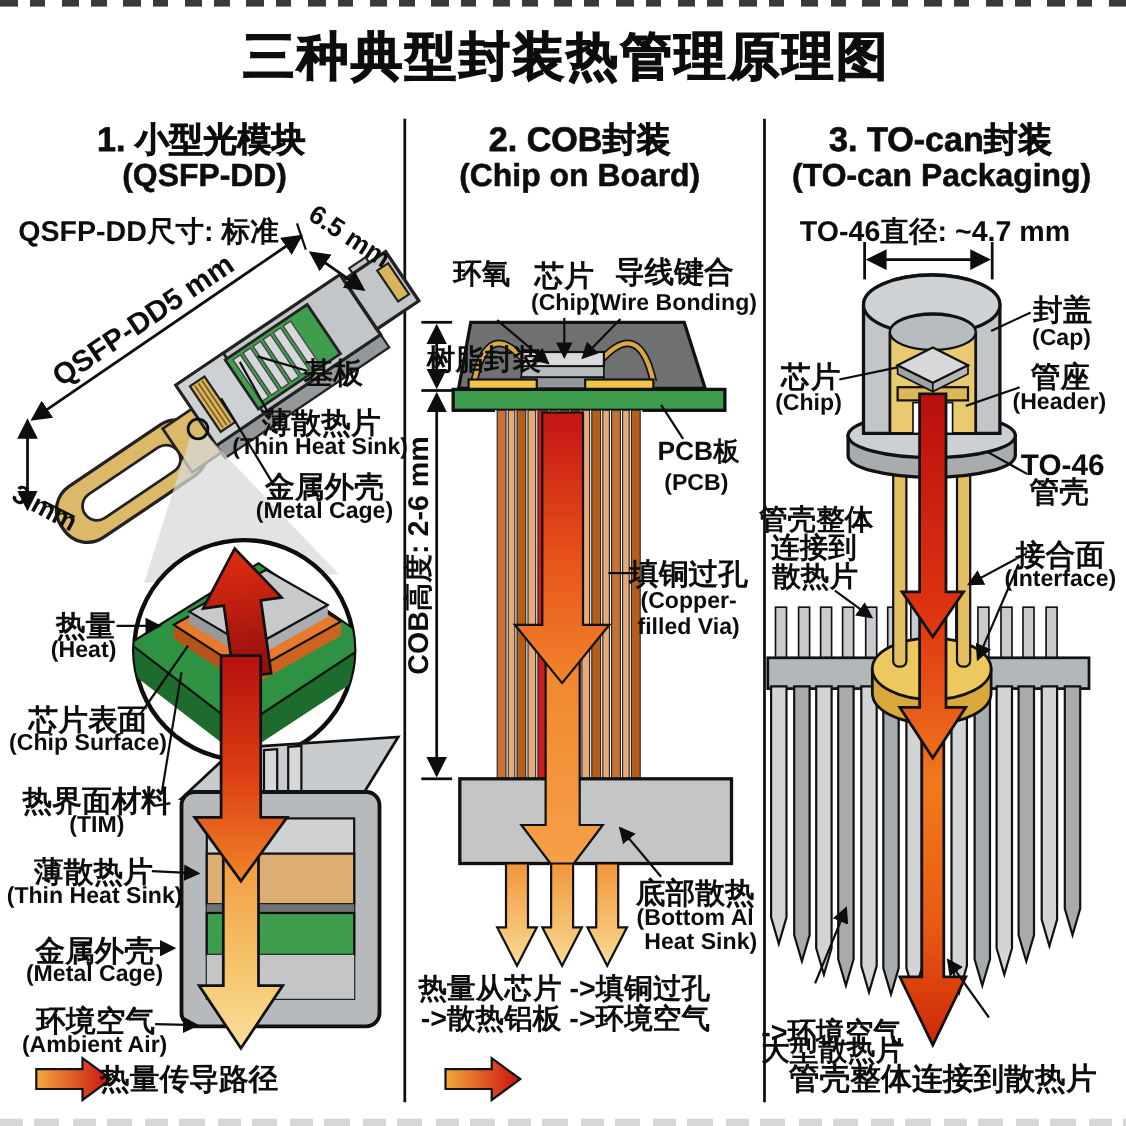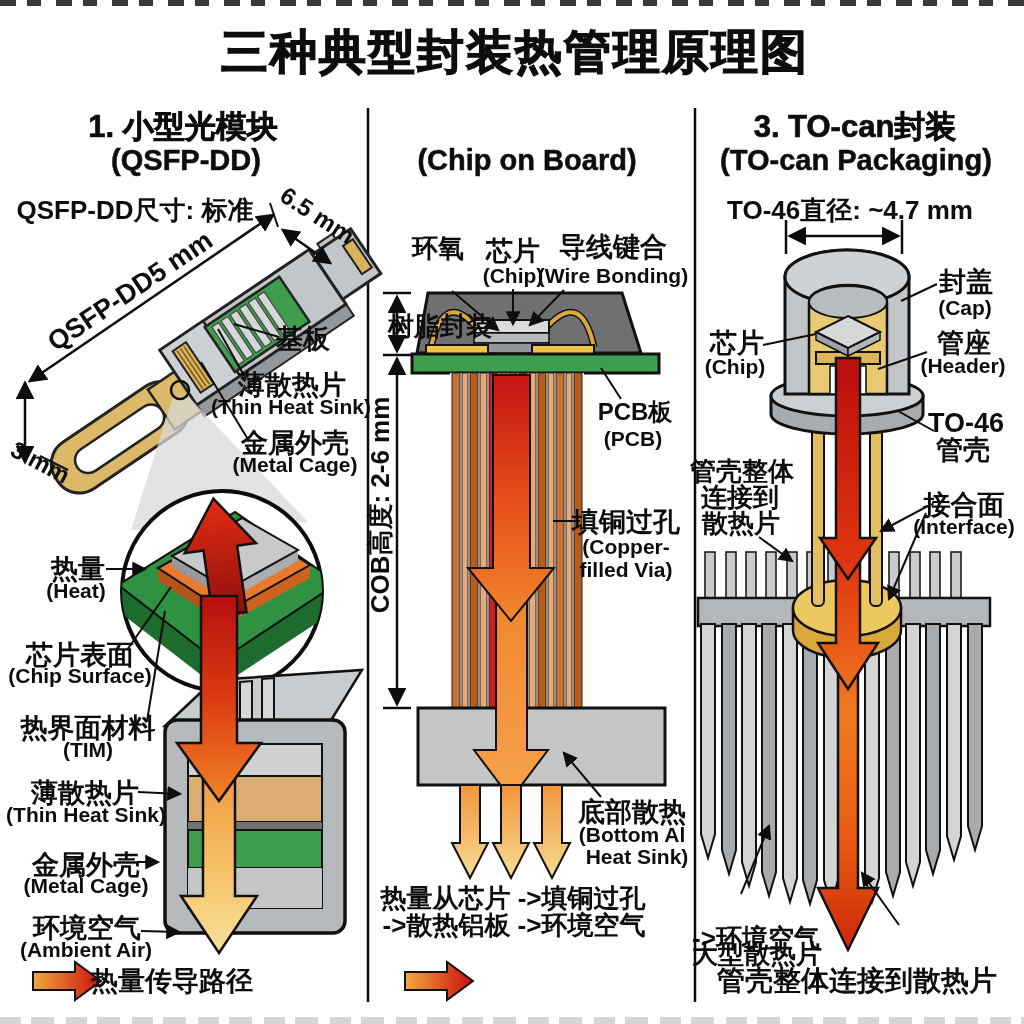--- a/index.html
+++ b/index.html
@@ -320,20 +320,21 @@
   <div class="lbl cjk" style="left:88px;top:728px;">热界面材料</div>
   <div class="lbl en" style="left:88px;top:750px;">(TIM)</div>
   <div class="lbl cjk" style="left:85px;top:793px;">薄散热片</div>
   <div class="lbl en" style="left:86px;top:815px;">(Thin Heat Sink)</div>
   <div class="lbl cjk" style="left:86px;top:865px;">金属外壳</div>
   <div class="lbl en" style="left:86px;top:886px;">(Metal Cage)</div>
   <div class="lbl cjk" style="left:87px;top:928px;">环境空气</div>
   <div class="lbl en" style="left:86px;top:950px;">(Ambient Air)</div>
   <div class="lbl cjk" style="left:172px;top:981px;">热量传导路径</div>
 
+  <div class="lbl h1" style="left:527px;top:127px;">2. COB封装</div>
   <div class="lbl h2" style="left:527px;top:160px;">(Chip on Board)</div>
   <div class="lbl cjk26" style="left:438px;top:249px;">环氧</div>
   <div class="lbl cjk26" style="left:440px;top:292px;margin-top:35px;">树脂封装</div>
   <div class="lbl cjk" style="left:513px;top:251px;">芯片</div>
   <div class="lbl en" style="left:513px;top:276px;">(Chip)</div>
   <div class="lbl cjk" style="left:613px;top:247px;">导线键合</div>
   <div class="lbl en" style="left:613px;top:276px;">(Wire Bonding)</div>
   <div class="lbl" style="left:635px;top:412px;font-size:24px;">PCB板</div>
   <div class="lbl en" style="left:633px;top:439px;">(PCB)</div>
   <div class="lbl cjk26 rotm90" style="left:381px;top:505px;">COB高度: 2-6 mm</div>
@@ -349,21 +350,21 @@
   <div class="lbl h1" style="left:855px;top:127px;">3. TO-can封装</div>
   <div class="lbl h2" style="left:856px;top:160px;">(TO-can Packaging)</div>
   <div class="lbl cjk26" style="left:850px;top:211px;">TO-46直径: ~4.7 mm</div>
   <div class="lbl cjk" style="left:966px;top:282px;">封盖</div>
   <div class="lbl en" style="left:965px;top:308px;">(Cap)</div>
   <div class="lbl cjk" style="left:737px;top:343px;">芯片</div>
   <div class="lbl en" style="left:735px;top:367px;">(Chip)</div>
   <div class="lbl cjk" style="left:964px;top:343px;">管座</div>
   <div class="lbl en" style="left:963px;top:366px;">(Header)</div>
   <div class="lbl cjk" style="left:966px;top:423px;">TO-46</div>
-  <div class="lbl cjk" style="left:963px;top:450px;">管壳</div>
+  <div class="lbl cjk" style="left:963px;top:450px;font-family:Liberation Mono, monospace;">管壳</div>
   <div class="lbl cjk26" style="left:742px;top:472px;">管壳整体</div>
   <div class="lbl cjk26" style="left:740px;top:498px;">连接到</div>
   <div class="lbl cjk26" style="left:741px;top:524px;">散热片</div>
   <div class="lbl cjk" style="left:964px;top:505px;">接合面</div>
   <div class="lbl en" style="left:964px;top:527px;">(Interface)</div>
   <div class="lbl cjk26" style="left:757px;top:923px;margin-top:32px;">大型散热片</div>
   <div class="lbl cjk26" style="left:756px;top:939px;">-&gt;环境空气</div>
   <div class="lbl" style="left:857px;top:981px;font-size:28px;">管壳整体连接到散热片</div>
 </div>
 

